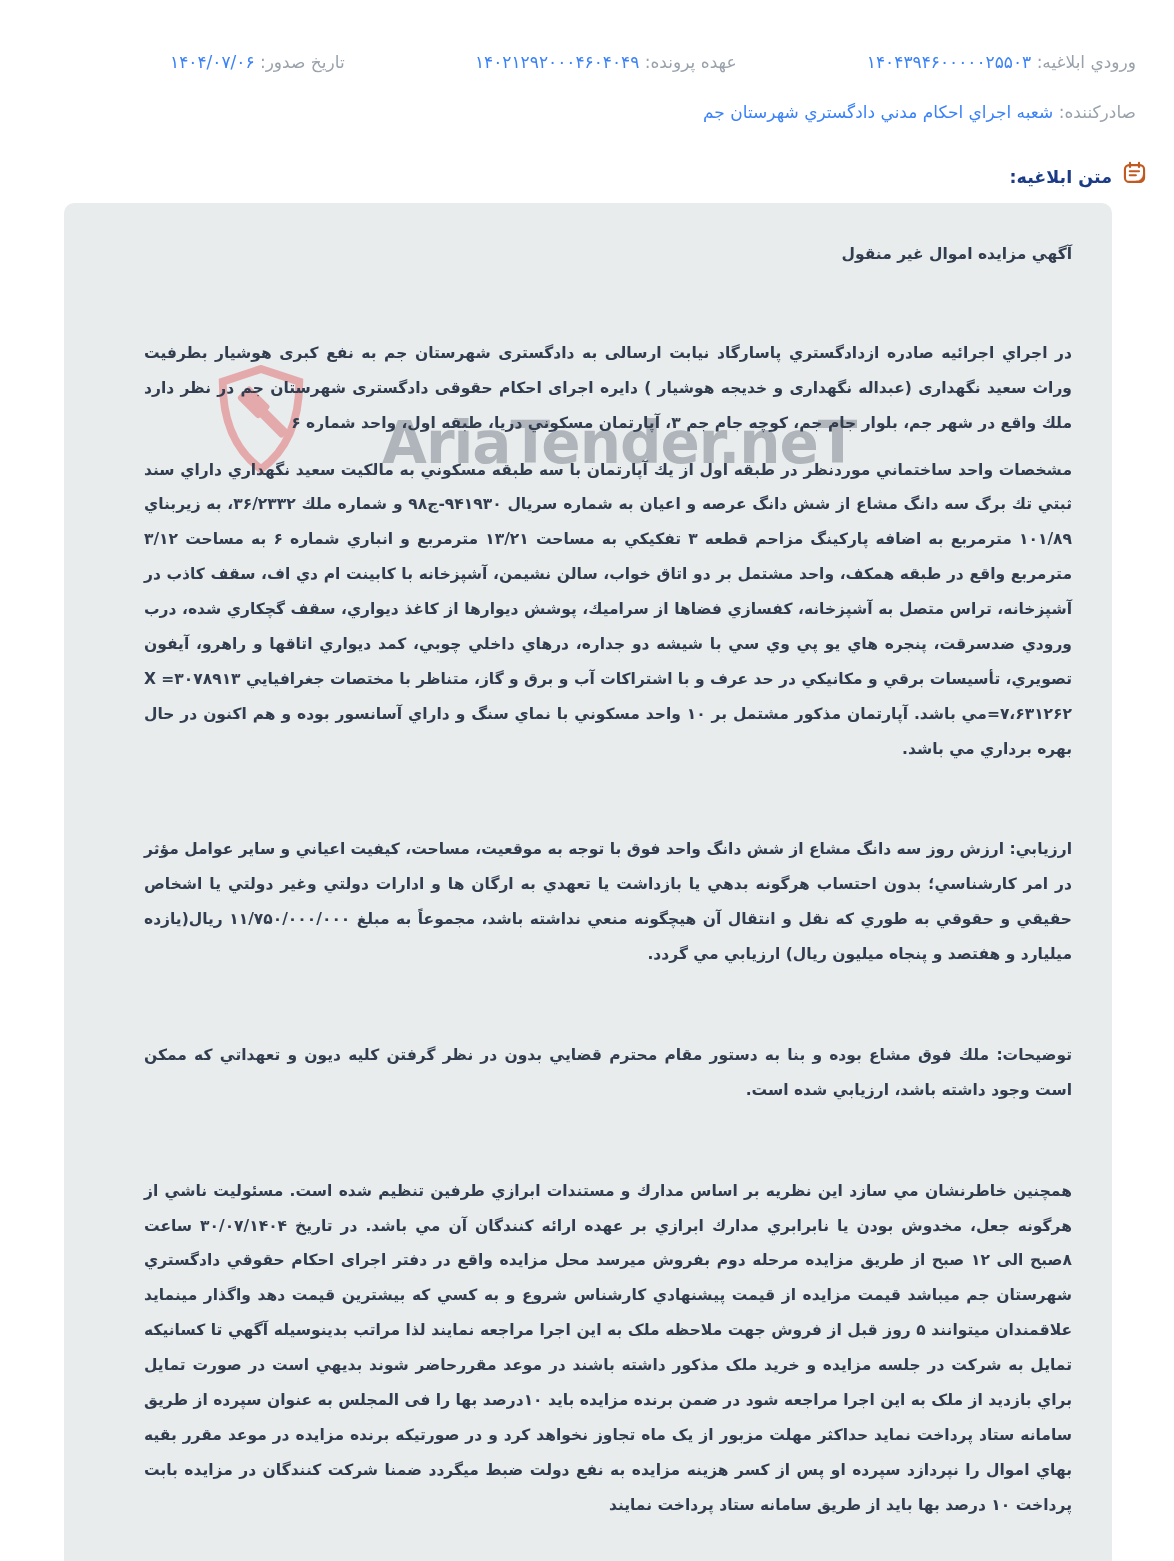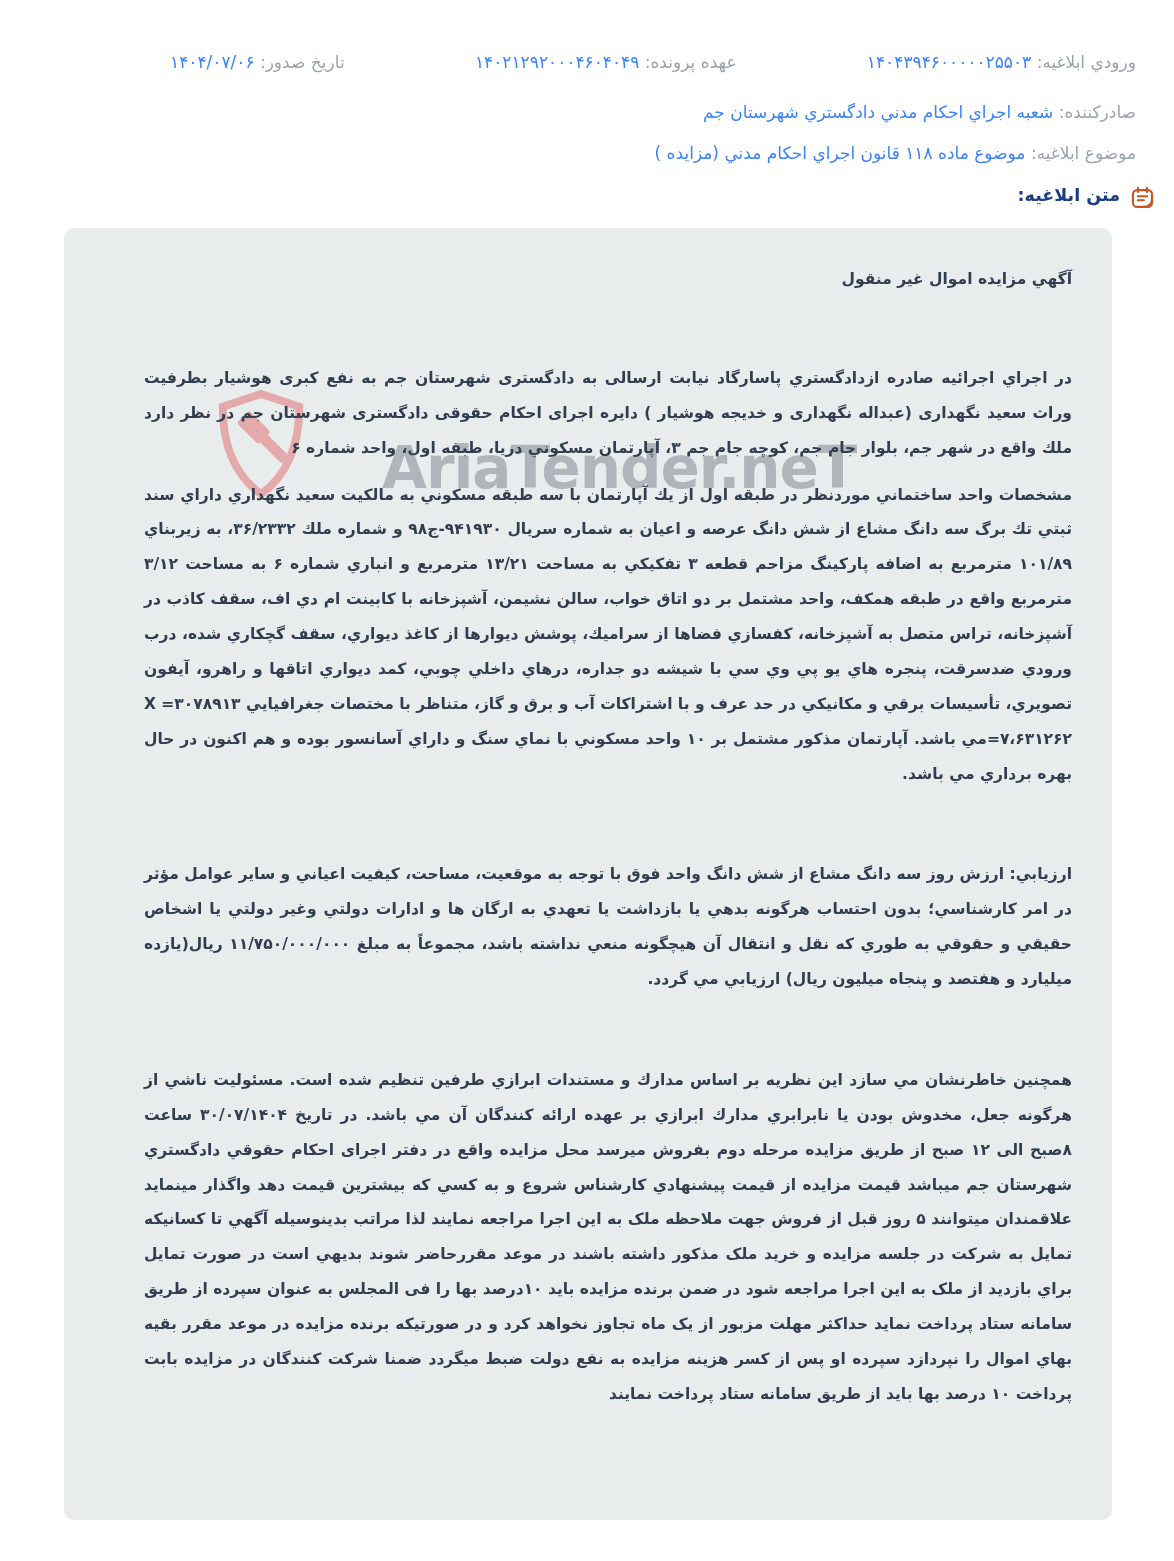--- a/index.html
+++ b/index.html
@@ -18,22 +18,22 @@
     font-size:17px;
   }
   .meta-field { white-space:nowrap; }
   .meta-label { color:#99a2ac;margin-top:44px; }
   .meta-value { color:#3b82f6; font-weight:400; }
   .meta-line { padding:0 38px; margin-top:30px; font-size:17px; }
   .meta-line .meta-value { letter-spacing:0; }
   .subject-line { margin-top:21px; }
 
   .body-heading {
-    display:flex; align-items:flex-start; gap:9px;
-    padding:0 18px; margin-top:22px;
+    display:flex; align-items:flex-end; gap:9px;
+    padding:0 26px; margin-top:38px;
   }
   .body-heading .heading-text {
     color:#1c3b85; font-weight:700; font-size:17.5px;
   }
   .memo-icon-svg { width:27px; height:27px; display:block; }
 
   
   .notice-box {
     position:relative;
     margin:16px 62px 0 64px;
@@ -90,24 +90,20 @@
       <span class="meta-label">تاریخ صدور:</span>
       <span class="meta-value">۱۴۰۴/۰۷/۰۶</span>
     </div>
   </div>
 
   <div class="meta-line">
     <span class="meta-label">صادرکننده:</span>
     <span class="meta-value">شعبه اجراي احکام مدني دادگستري شهرستان جم</span>
   </div>
 
-  <div class="meta-line subject-line">
-    <span class="meta-label">موضوع ابلاغیه:</span>
-    <span class="meta-value">موضوع ماده ۱۱۸ قانون اجراي احکام مدني (مزایده )</span>
-  </div>
 
   <div class="body-heading">
     <span>
       <svg class="memo-icon-svg" viewBox="0 0 24 24" fill="none" stroke="#c05a20" stroke-width="1.9" stroke-linecap="round" stroke-linejoin="round">
         <rect x="3.5" y="4.5" width="17" height="15" rx="3.8"></rect>
         <path d="M20.5 12.5c0 4-3 7-7 7" fill="#e9eced"></path>
         <line x1="8" y1="2.6" x2="8" y2="6.2"></line>
         <line x1="16" y1="2.6" x2="16" y2="6.2"></line>
         <line x1="7.8" y1="10" x2="16" y2="10"></line>
         <line x1="7.8" y1="13.6" x2="13.2" y2="13.6"></line>
@@ -130,18 +126,19 @@
     </div>
 
     <p class="notice-title">آگهي مزایده اموال غیر  منقول</p>
 
     <p class="p-intro">در اجراي اجرائیه صادره ازدادگستري پاسارگاد نیابت ارسالی به دادگستری  شهرستان جم به نفع کبری هوشیار   بطرفیت وراث سعید نگهداری (عبداله نگهداری و خدیجه هوشیار ) دایره اجرای احکام حقوقی دادگستری شهرستان جم در نظر دارد    ملك واقع در شهر جم، بلوار جام جم، کوچه جام جم ۳، آپارتمان مسکوني دریا، طبقه اول، واحد شماره ۶</p>
 
     <p class="p-specs">مشخصات  واحد ساختماني موردنظر در طبقه اول از یك آپارتمان با سه طبقه مسکوني به مالکیت سعید نگهداري داراي سند ثبتي تك برگ سه دانگ مشاع از شش دانگ عرصه و اعیان به شماره سریال ۹۴۱۹۳۰-ج۹۸ و شماره ملك ۳۶/۲۳۳۲، به زیربناي ۱۰۱/۸۹ مترمربع به اضافه پارکینگ مزاحم قطعه ۳ تفکیکي به مساحت ۱۳/۲۱ مترمربع و انباري شماره ۶ به مساحت ۳/۱۲ مترمربع واقع در طبقه همکف، واحد مشتمل بر دو اتاق خواب، سالن نشیمن، آشپزخانه با کابینت ام دي اف، سقف کاذب در آشپزخانه، تراس متصل به آشپزخانه، کفسازي فضاها از سرامیك، پوشش دیوارها از کاغذ دیواري، سقف گچکاري شده، درب ورودي ضدسرقت، پنجره هاي یو پي وي سي با شیشه دو جداره، درهاي داخلي چوبي، کمد دیواري اتاقها و راهرو، آیفون تصویري، تأسیسات برقي و مکانیکي در حد عرف و با اشتراکات آب و برق و گاز، متناظر با مختصات جغرافیایي ۳۰۷۸۹۱۳= X =۷،۶۳۱۲۶۲مي باشد. آپارتمان مذکور مشتمل بر ۱۰ واحد مسکوني با نماي سنگ و داراي آسانسور بوده و هم اکنون در حال بهره برداري مي باشد.</p>
 
     <p class="p-apprais">ارزیابي: ارزش روز سه دانگ مشاع از شش دانگ واحد فوق با توجه به موقعیت، مساحت، کیفیت اعیاني و سایر عوامل مؤثر در امر کارشناسي؛ بدون احتساب هرگونه بدهي یا بازداشت یا تعهدي به ارگان ها و ادارات دولتي وغیر دولتي یا اشخاص حقیقي و حقوقي به طوري که نقل و انتقال آن هیچگونه منعي نداشته باشد، مجموعاً به مبلغ ۱۱/۷۵۰/۰۰۰/۰۰۰ ریال(یازده میلیارد و هفتصد و پنجاه میلیون ریال) ارزیابي مي گردد.</p>
 
+    <p class="p-notes">توضیحات: ملك فوق مشاع بوده و بنا به دستور مقام محترم قضایي بدون در نظر گرفتن کلیه دیون و تعهداتي که ممکن است وجود داشته باشد، ارزیابي شده است.</p>
 
     <p class="p-also">همچنین خاطرنشان مي سازد این نظریه بر اساس مدارك و مستندات ابرازي طرفین تنظیم شده است. مسئولیت ناشي از هرگونه جعل، مخدوش بودن یا نابرابري مدارك ابرازي بر عهده ارائه کنندگان آن مي باشد.  در تاریخ ۳۰/۰۷/۱۴۰۴ ساعت ۸صبح الی ۱۲ صبح از طریق مزایده مرحله دوم بفروش میرسد محل مزایده واقع در دفتر اجرای احکام حقوقي دادگستري شهرستان جم میباشد قیمت مزایده از قیمت پیشنهادي کارشناس شروع و به کسي که بیشترین قیمت دهد واگذار مینماید علاقمندان میتوانند ۵ روز قبل از فروش جهت ملاحظه ملک به این اجرا مراجعه نمایند لذا مراتب بدینوسیله آگهي تا کسانیکه تمایل به شرکت در جلسه مزایده و خرید ملک مذکور داشته باشند در موعد مقررحاضر شوند بدیهي است در صورت تمایل براي بازدید از ملک به این اجرا مراجعه شود در ضمن برنده مزایده باید ۱۰درصد بها را فی المجلس به عنوان سپرده از طریق سامانه ستاد پرداخت نماید  حداکثر مهلت مزبور از یک ماه تجاوز نخواهد کرد و در صورتیکه برنده مزایده در موعد مقرر بقیه بهاي اموال را نپردازد سپرده او پس از کسر هزینه مزایده به نفع دولت ضبط میگردد ضمنا شرکت کنندگان در مزایده بابت پرداخت ۱۰ درصد بها باید از طریق سامانه ستاد پرداخت نمایند</p>
 
   </div>
 
 </div>
 
 </body></html>

